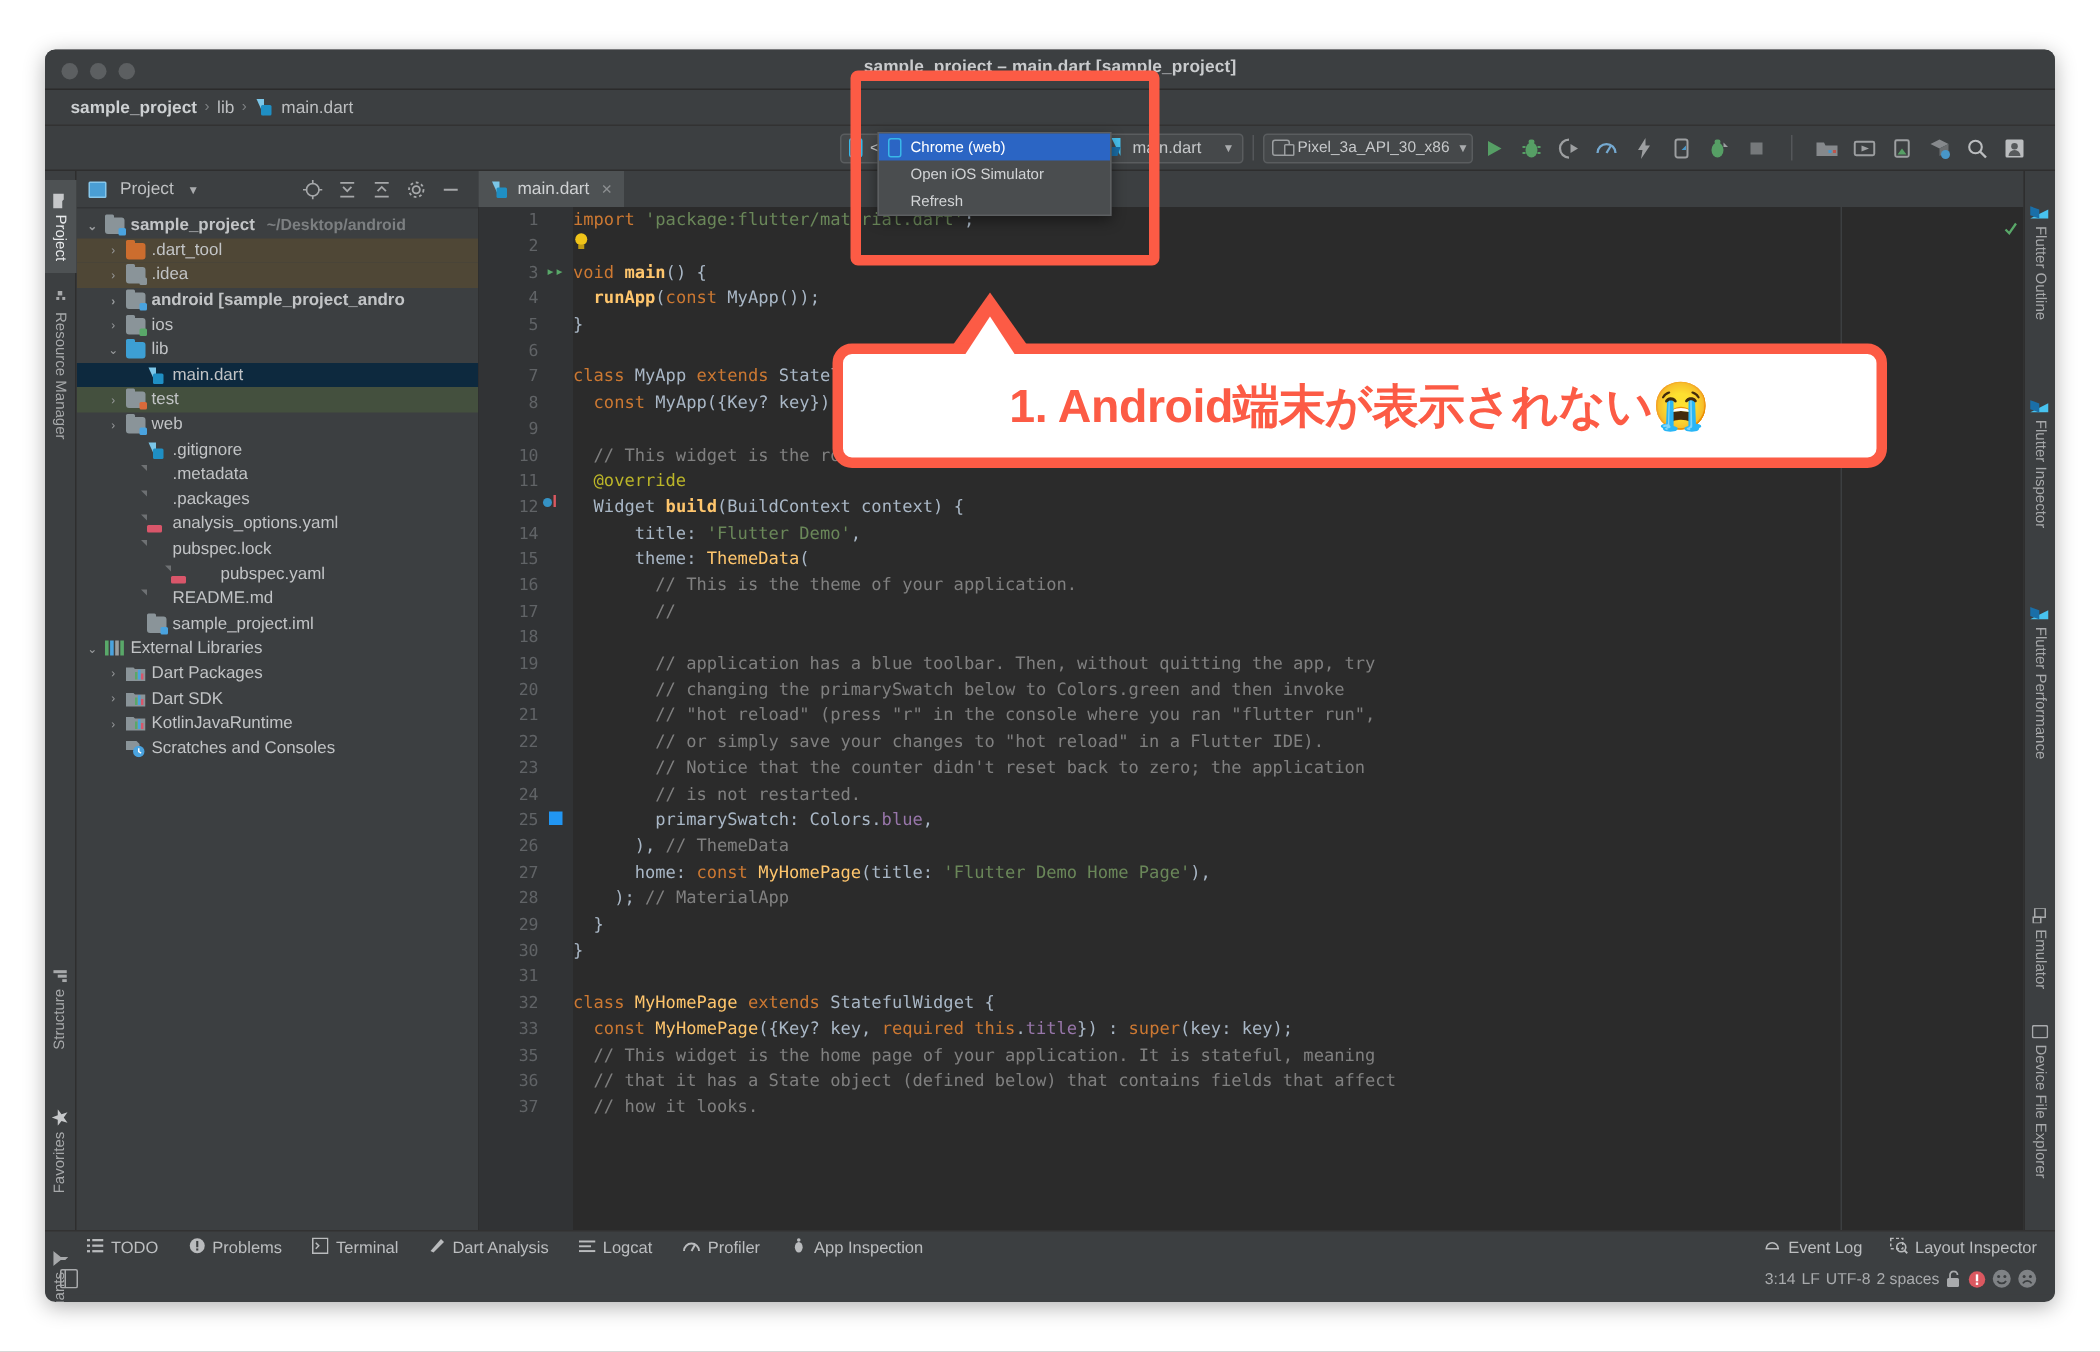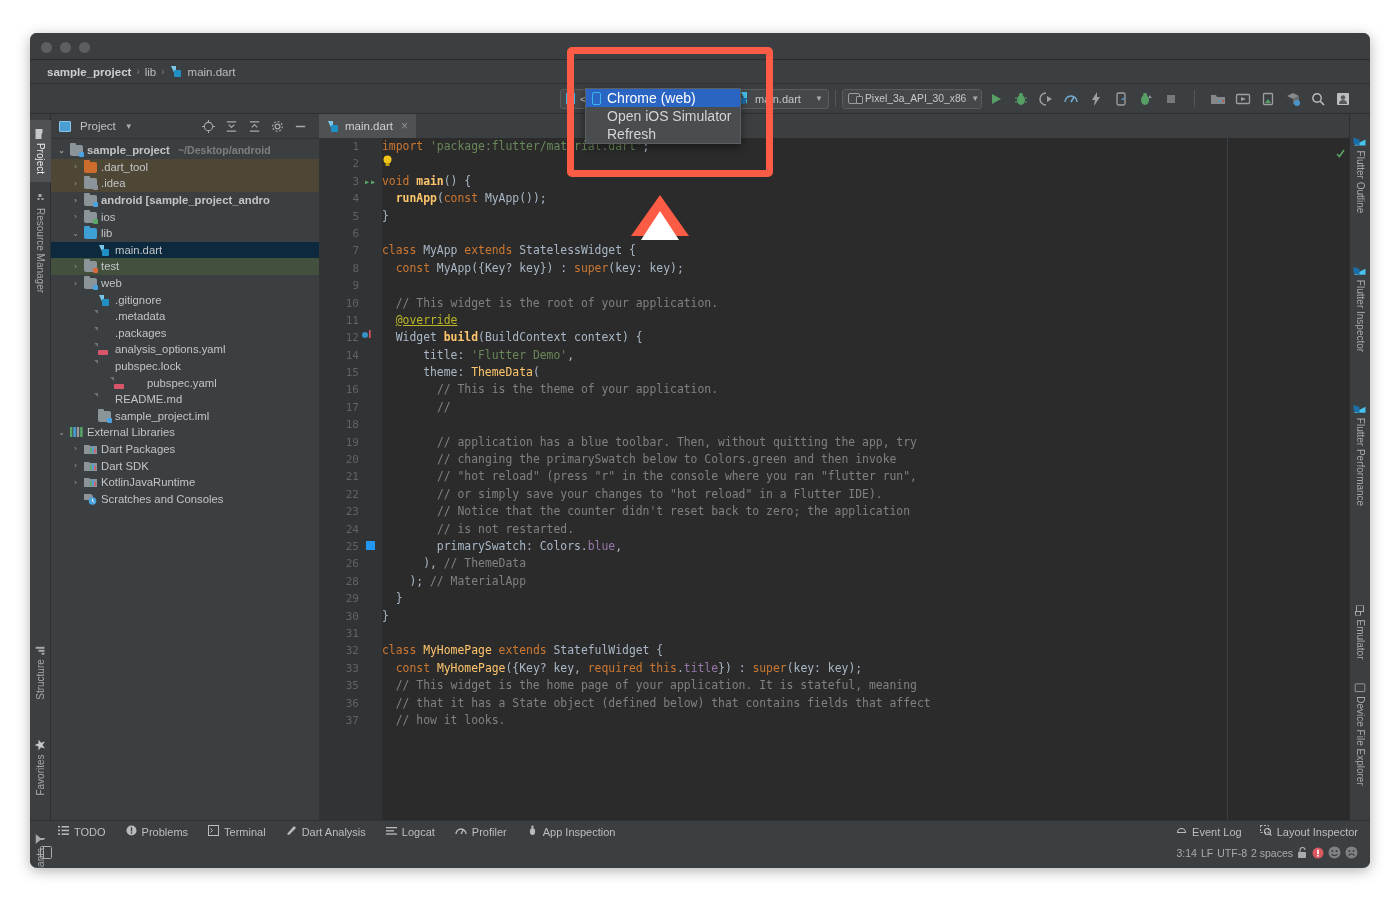--- a/index.html
+++ b/index.html
@@ -165,21 +165,21 @@
   .ln .num {
     position: absolute; left: 0; width: 40px; text-align: right;
     color: #606366; font-size: 11px;
   }
   .ln .mk { position:absolute; left: 44px; width: 14px; text-align:center; }
   .kw   { color: #cc7832; }
   .str  { color: #6a8759; }
   .com  { color: #808080; }
   .fn   { color: #ffc66d; }
   .fnb  { color: #ffc66d; font-weight: bold; }
-  .anno { color: #bbb529; text-decoration: underline; }
+  .anno { color: #bbb529; }
   .fld  { color: #9876aa; }
   .bold { font-weight: bold; }
   .rmargin { position:absolute; top:0; bottom:0; left: 908px; width:1px; background:#3c3f41; }
 
   
   .rstrip {
     width: 21px; background: #3c3f41; position: relative; flex: 0 0 21px;
     border-left: 1px solid #2e2e2e;
   }
 
@@ -199,21 +199,21 @@
 
   
   .redbox {
     position: absolute; left: 567px; top: 47px; width: 206px; height: 130px;
     border: 7px solid #fc5b45; border-radius: 5px; pointer-events: none;
   }
   .dropdown {
     position: absolute; left: 585px; top: 88px; width: 156px;
     background: #4a4d4f; border: 1px solid #5c5f61;
     box-shadow: 0 3px 9px rgba(0,0,0,.45);
-    font-size: 14px; color: #d2d4d6;
+    font-size: 10px; color: #d2d4d6;
   }
   .dd-item { height: 18px; display: flex; align-items: center; gap: 6px; padding: 0 6px; }
   .dd-item.sel { background: #2b65c4; color: #fff; }
   .callout {
     position: absolute; left: 555px; top: 229px; width: 703px; height: 83px;
     background: #ffffff; border: 7px solid #fc5b45; border-radius: 13px;
     display: flex; align-items: center; justify-content: center;
   }
   .callout-txt {
     font-size: 31px; font-weight: bold; color: #fc5b45;
@@ -235,20 +235,21 @@
 
 <div id="root">
   <div class="ide">
 
     <div class="titlebar">
       <div class="traffic">
         <span class="dot"></span>
         <span class="dot"></span>
         <span class="dot"></span>
       </div>
+      <div class="title-text">sample_project – main.dart [sample_project]</div>
     </div>
 
     <div class="crumbbar">
       <span class="b">sample_project</span>
       <span class="sep">›</span>
       <span class="plain">lib</span>
       <span class="sep">›</span>
       <span class="dart-ic"></span>
       <span class="plain">main.dart</span>
     </div>
@@ -655,20 +656,21 @@
               <div class="ln"><span class="num">17</span>        <span class="com">//</span></div>
               <div class="ln"><span class="num">18</span>        </div>
               <div class="ln"><span class="num">19</span>        <span class="com">// application has a blue toolbar. Then, without quitting the app, try</span></div>
               <div class="ln"><span class="num">20</span>        <span class="com">// changing the primarySwatch below to Colors.green and then invoke</span></div>
               <div class="ln"><span class="num">21</span>        <span class="com">// "hot reload" (press "r" in the console where you ran "flutter run",</span></div>
               <div class="ln"><span class="num">22</span>        <span class="com">// or simply save your changes to "hot reload" in a Flutter IDE).</span></div>
               <div class="ln"><span class="num">23</span>        <span class="com">// Notice that the counter didn't reset back to zero; the application</span></div>
               <div class="ln"><span class="num">24</span>        <span class="com">// is not restarted.</span></div>
               <div class="ln"><span class="num">25</span><span class="mk" style="left:44px"><span style="display:inline-block;width:9px;height:9px;background:#2196f3"></span></span>        primarySwatch: Colors.<span class="fld">blue</span>,</div>
               <div class="ln"><span class="num">26</span>      ), <span class="com">// ThemeData</span></div>
+              <div class="ln"><span class="num">27</span>      home: <span class="kw">const</span> <span class="fn">MyHomePage</span>(title: <span class="str">'Flutter Demo Home Page'</span>),</div>
               <div class="ln"><span class="num">28</span>    ); <span class="com">// MaterialApp</span></div>
               <div class="ln"><span class="num">29</span>  }</div>
               <div class="ln"><span class="num">30</span>}</div>
               <div class="ln"><span class="num">31</span></div>
               <div class="ln"><span class="num">32</span><span class="kw">class</span> <span class="fn">MyHomePage</span> <span class="kw">extends</span> StatefulWidget {</div>
               <div class="ln"><span class="num">33</span>  <span class="kw">const</span> <span class="fn">MyHomePage</span>({Key? key, <span class="kw">required</span> <span class="kw">this</span>.<span class="fld">title</span>}) : <span class="kw">super</span>(key: key);</div>
               <div class="ln"><span class="num">35</span>  <span class="com">// This widget is the home page of your application. It is stateful, meaning</span></div>
               <div class="ln"><span class="num">36</span>  <span class="com">// that it has a State object (defined below) that contains fields that affect</span></div>
               <div class="ln"><span class="num">37</span>  <span class="com">// how it looks.</span></div>
             </div>
@@ -829,14 +831,17 @@
         <span style="width:9px;display:inline-block"></span>
         <span>Open iOS Simulator</span>
       </div>
       <div class="dd-item">
         <span style="width:9px;display:inline-block"></span>
         <span>Refresh</span>
       </div>
     </div>
 
   <div class="c-tail"></div>
+  <div class="callout">
+    <span class="callout-txt">1. Android端末が表示されない😭</span>
+  </div>
   <div class="c-tail2"></div>
 </div>
 
 </body></html>

